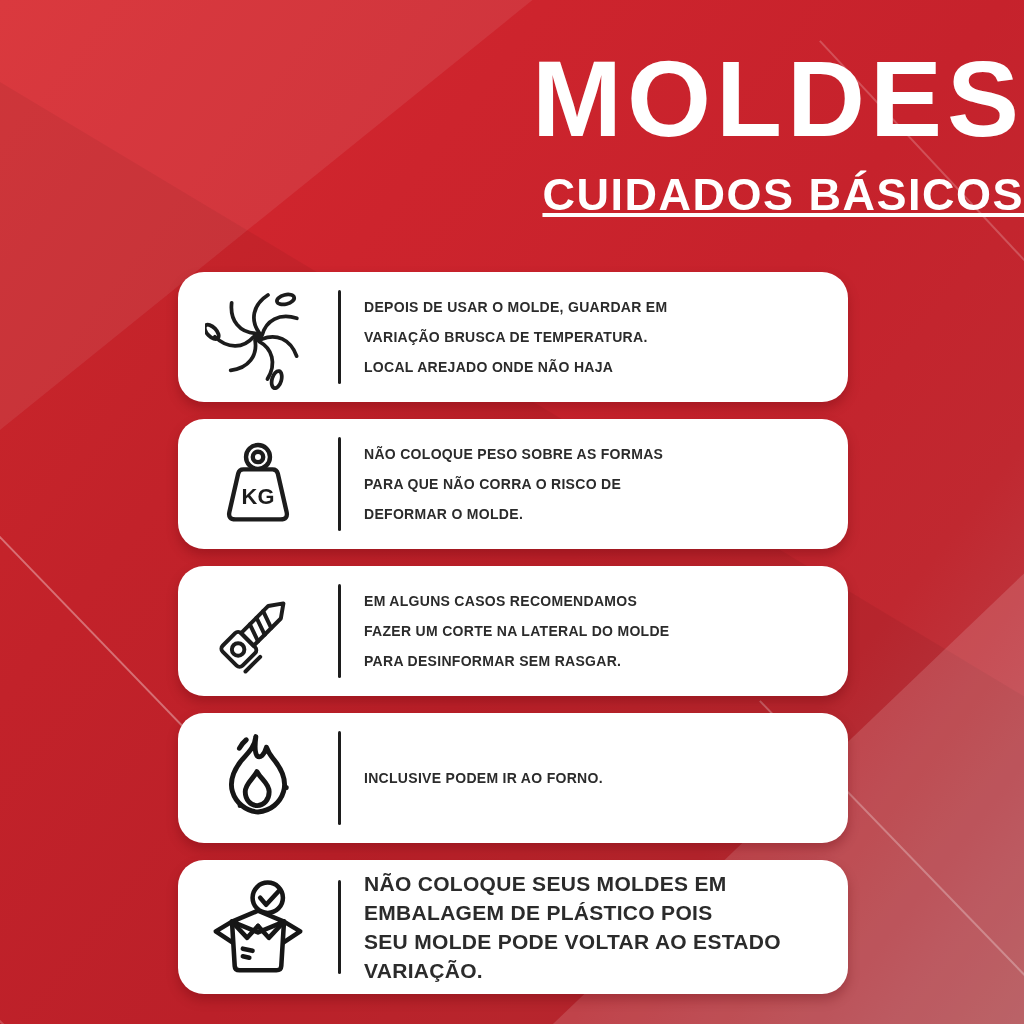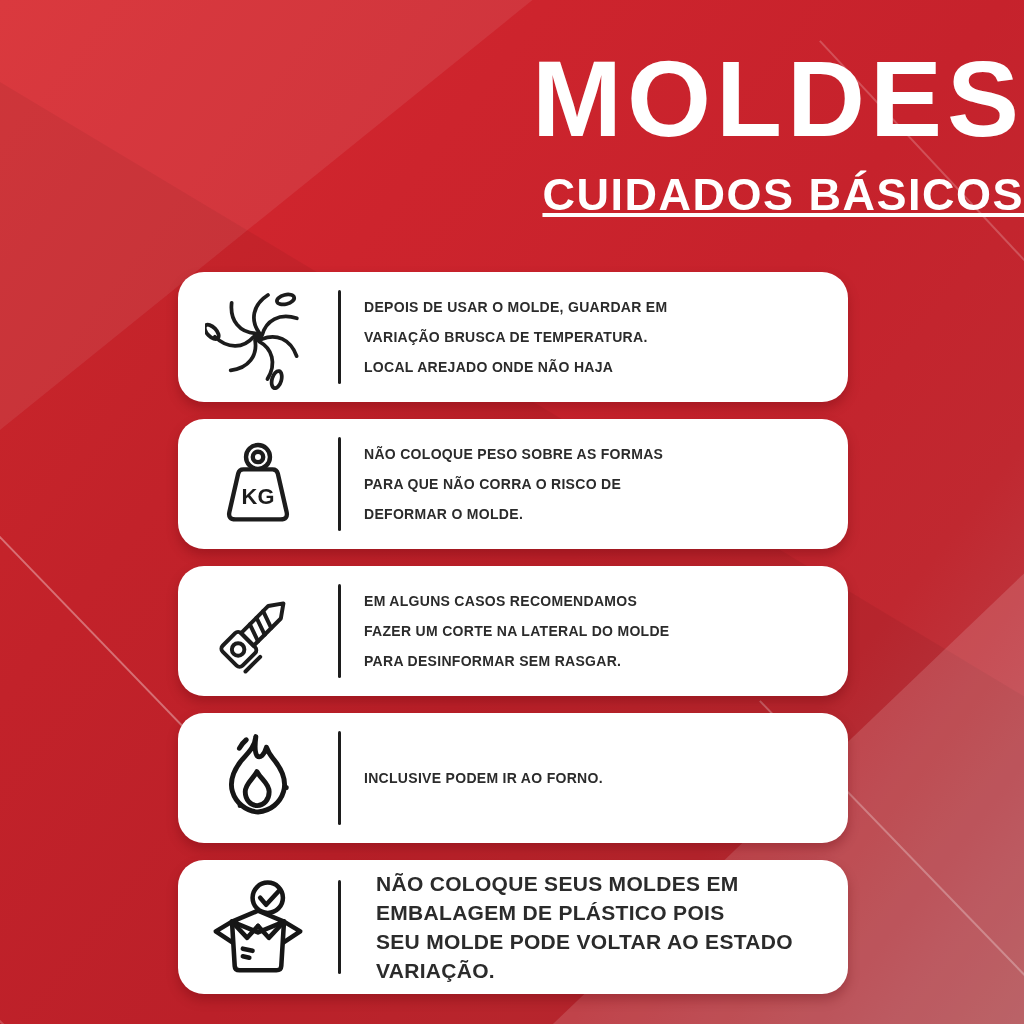--- a/index.html
+++ b/index.html
@@ -91,21 +91,21 @@
   }
   .text-box {
     padding-left: 23px;
     padding-right: 10px;
     color: #2b2b2b;
     font-size: 14px;
     line-height: 30px;
     font-weight: 600;
     letter-spacing: 0.3px;
   }
-  .card:last-child .text-box { line-height: 29px; font-size: 21px; margin-left: 12px; }
+  .card:last-child .text-box { line-height: 29px; font-size: 21px; }
   svg { display: block; }
 </style>
 </head>
 <body>
 
 <div class="poster">
 
   <div class="bg-streak streak-topleft"></div>
   <div class="bg-streak streak-mid"></div>
   <div class="bg-streak streak-bottomright"></div>

